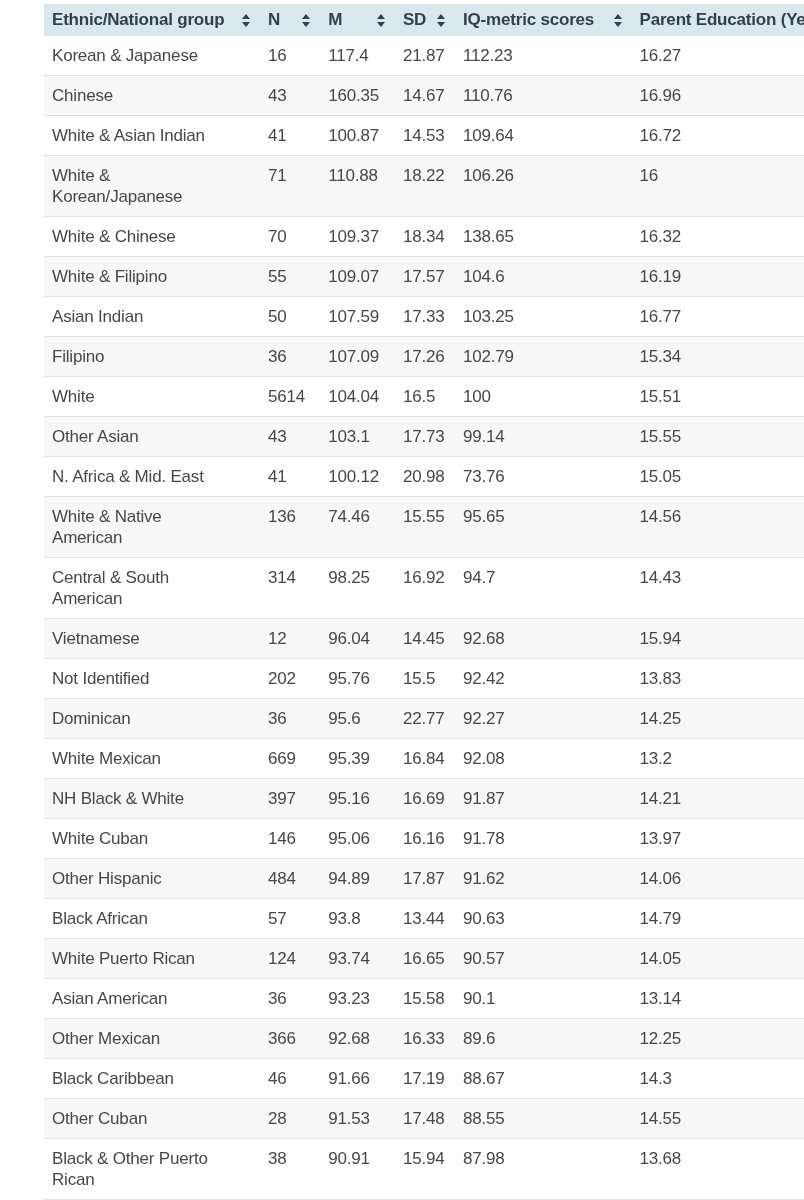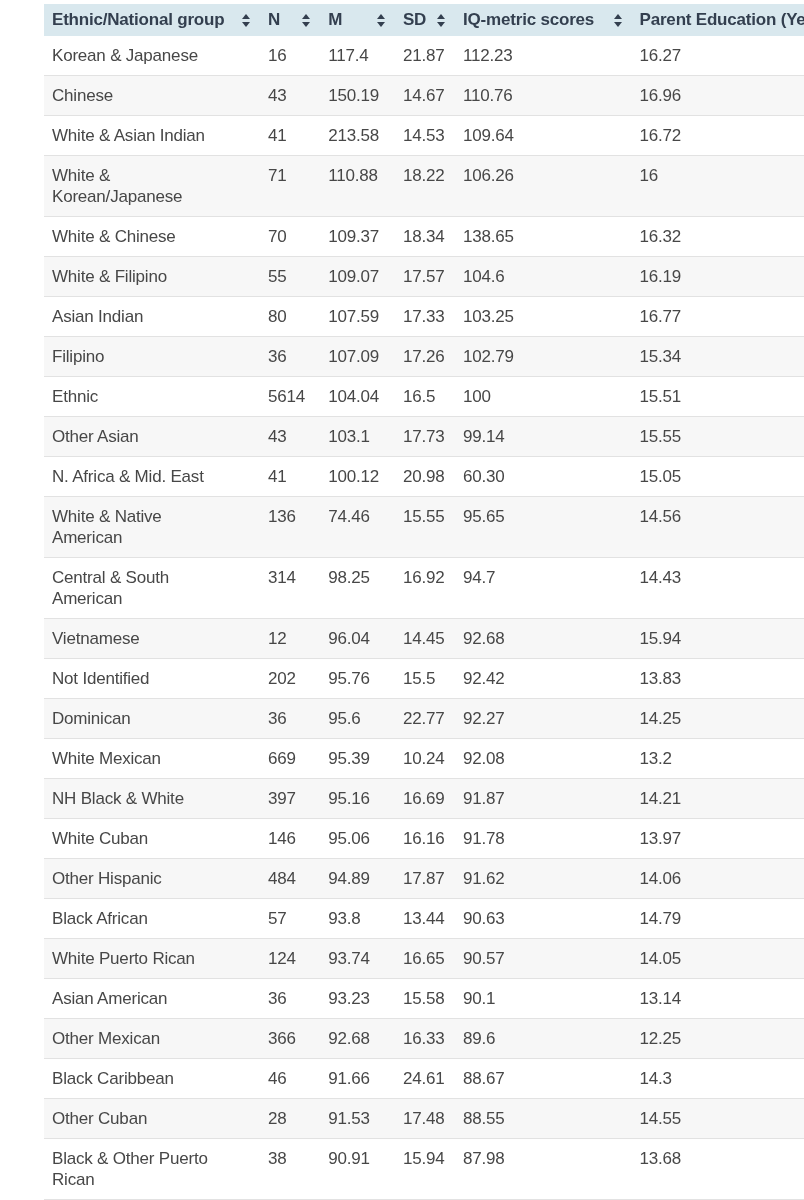--- a/index.html
+++ b/index.html
@@ -167,29 +167,29 @@
           <td class="cell-group">Korean &amp; Japanese</td>
           <td class="cell-n">16</td>
           <td class="cell-m">117.4</td>
           <td class="cell-sd">21.87</td>
           <td class="cell-iq">112.23</td>
           <td class="cell-parent_ed">16.27</td>
         </tr>
         <tr>
           <td class="cell-group">Chinese</td>
           <td class="cell-n">43</td>
-          <td class="cell-m">150.19</td>
+          <td class="cell-m">160.35</td>
           <td class="cell-sd">14.67</td>
           <td class="cell-iq">110.76</td>
           <td class="cell-parent_ed">16.96</td>
         </tr>
         <tr>
           <td class="cell-group">White &amp; Asian Indian</td>
           <td class="cell-n">41</td>
-          <td class="cell-m">213.58</td>
+          <td class="cell-m">100.87</td>
           <td class="cell-sd">14.53</td>
           <td class="cell-iq">109.64</td>
           <td class="cell-parent_ed">16.72</td>
         </tr>
         <tr>
           <td class="cell-group">White &amp; Korean/Japanese</td>
           <td class="cell-n">71</td>
           <td class="cell-m">110.88</td>
           <td class="cell-sd">18.22</td>
           <td class="cell-iq">106.26</td>
@@ -206,56 +206,56 @@
         <tr>
           <td class="cell-group">White &amp; Filipino</td>
           <td class="cell-n">55</td>
           <td class="cell-m">109.07</td>
           <td class="cell-sd">17.57</td>
           <td class="cell-iq">104.6</td>
           <td class="cell-parent_ed">16.19</td>
         </tr>
         <tr>
           <td class="cell-group">Asian Indian</td>
-          <td class="cell-n">80</td>
+          <td class="cell-n">50</td>
           <td class="cell-m">107.59</td>
           <td class="cell-sd">17.33</td>
           <td class="cell-iq">103.25</td>
           <td class="cell-parent_ed">16.77</td>
         </tr>
         <tr>
           <td class="cell-group">Filipino</td>
           <td class="cell-n">36</td>
           <td class="cell-m">107.09</td>
           <td class="cell-sd">17.26</td>
           <td class="cell-iq">102.79</td>
           <td class="cell-parent_ed">15.34</td>
         </tr>
         <tr>
-          <td class="cell-group">Ethnic</td>
+          <td class="cell-group">White</td>
           <td class="cell-n">5614</td>
           <td class="cell-m">104.04</td>
           <td class="cell-sd">16.5</td>
           <td class="cell-iq">100</td>
           <td class="cell-parent_ed">15.51</td>
         </tr>
         <tr>
           <td class="cell-group">Other Asian</td>
           <td class="cell-n">43</td>
           <td class="cell-m">103.1</td>
           <td class="cell-sd">17.73</td>
           <td class="cell-iq">99.14</td>
           <td class="cell-parent_ed">15.55</td>
         </tr>
         <tr>
           <td class="cell-group">N. Africa &amp; Mid. East</td>
           <td class="cell-n">41</td>
           <td class="cell-m">100.12</td>
           <td class="cell-sd">20.98</td>
-          <td class="cell-iq">60.30</td>
+          <td class="cell-iq">73.76</td>
           <td class="cell-parent_ed">15.05</td>
         </tr>
         <tr>
           <td class="cell-group">White &amp; Native American</td>
           <td class="cell-n">136</td>
           <td class="cell-m">74.46</td>
           <td class="cell-sd">15.55</td>
           <td class="cell-iq">95.65</td>
           <td class="cell-parent_ed">14.56</td>
         </tr>
@@ -288,21 +288,21 @@
           <td class="cell-n">36</td>
           <td class="cell-m">95.6</td>
           <td class="cell-sd">22.77</td>
           <td class="cell-iq">92.27</td>
           <td class="cell-parent_ed">14.25</td>
         </tr>
         <tr>
           <td class="cell-group">White Mexican</td>
           <td class="cell-n">669</td>
           <td class="cell-m">95.39</td>
-          <td class="cell-sd">10.24</td>
+          <td class="cell-sd">16.84</td>
           <td class="cell-iq">92.08</td>
           <td class="cell-parent_ed">13.2</td>
         </tr>
         <tr>
           <td class="cell-group">NH Black &amp; White</td>
           <td class="cell-n">397</td>
           <td class="cell-m">95.16</td>
           <td class="cell-sd">16.69</td>
           <td class="cell-iq">91.87</td>
           <td class="cell-parent_ed">14.21</td>
@@ -352,21 +352,21 @@
           <td class="cell-n">366</td>
           <td class="cell-m">92.68</td>
           <td class="cell-sd">16.33</td>
           <td class="cell-iq">89.6</td>
           <td class="cell-parent_ed">12.25</td>
         </tr>
         <tr>
           <td class="cell-group">Black Caribbean</td>
           <td class="cell-n">46</td>
           <td class="cell-m">91.66</td>
-          <td class="cell-sd">24.61</td>
+          <td class="cell-sd">17.19</td>
           <td class="cell-iq">88.67</td>
           <td class="cell-parent_ed">14.3</td>
         </tr>
         <tr>
           <td class="cell-group">Other Cuban</td>
           <td class="cell-n">28</td>
           <td class="cell-m">91.53</td>
           <td class="cell-sd">17.48</td>
           <td class="cell-iq">88.55</td>
           <td class="cell-parent_ed">14.55</td>

